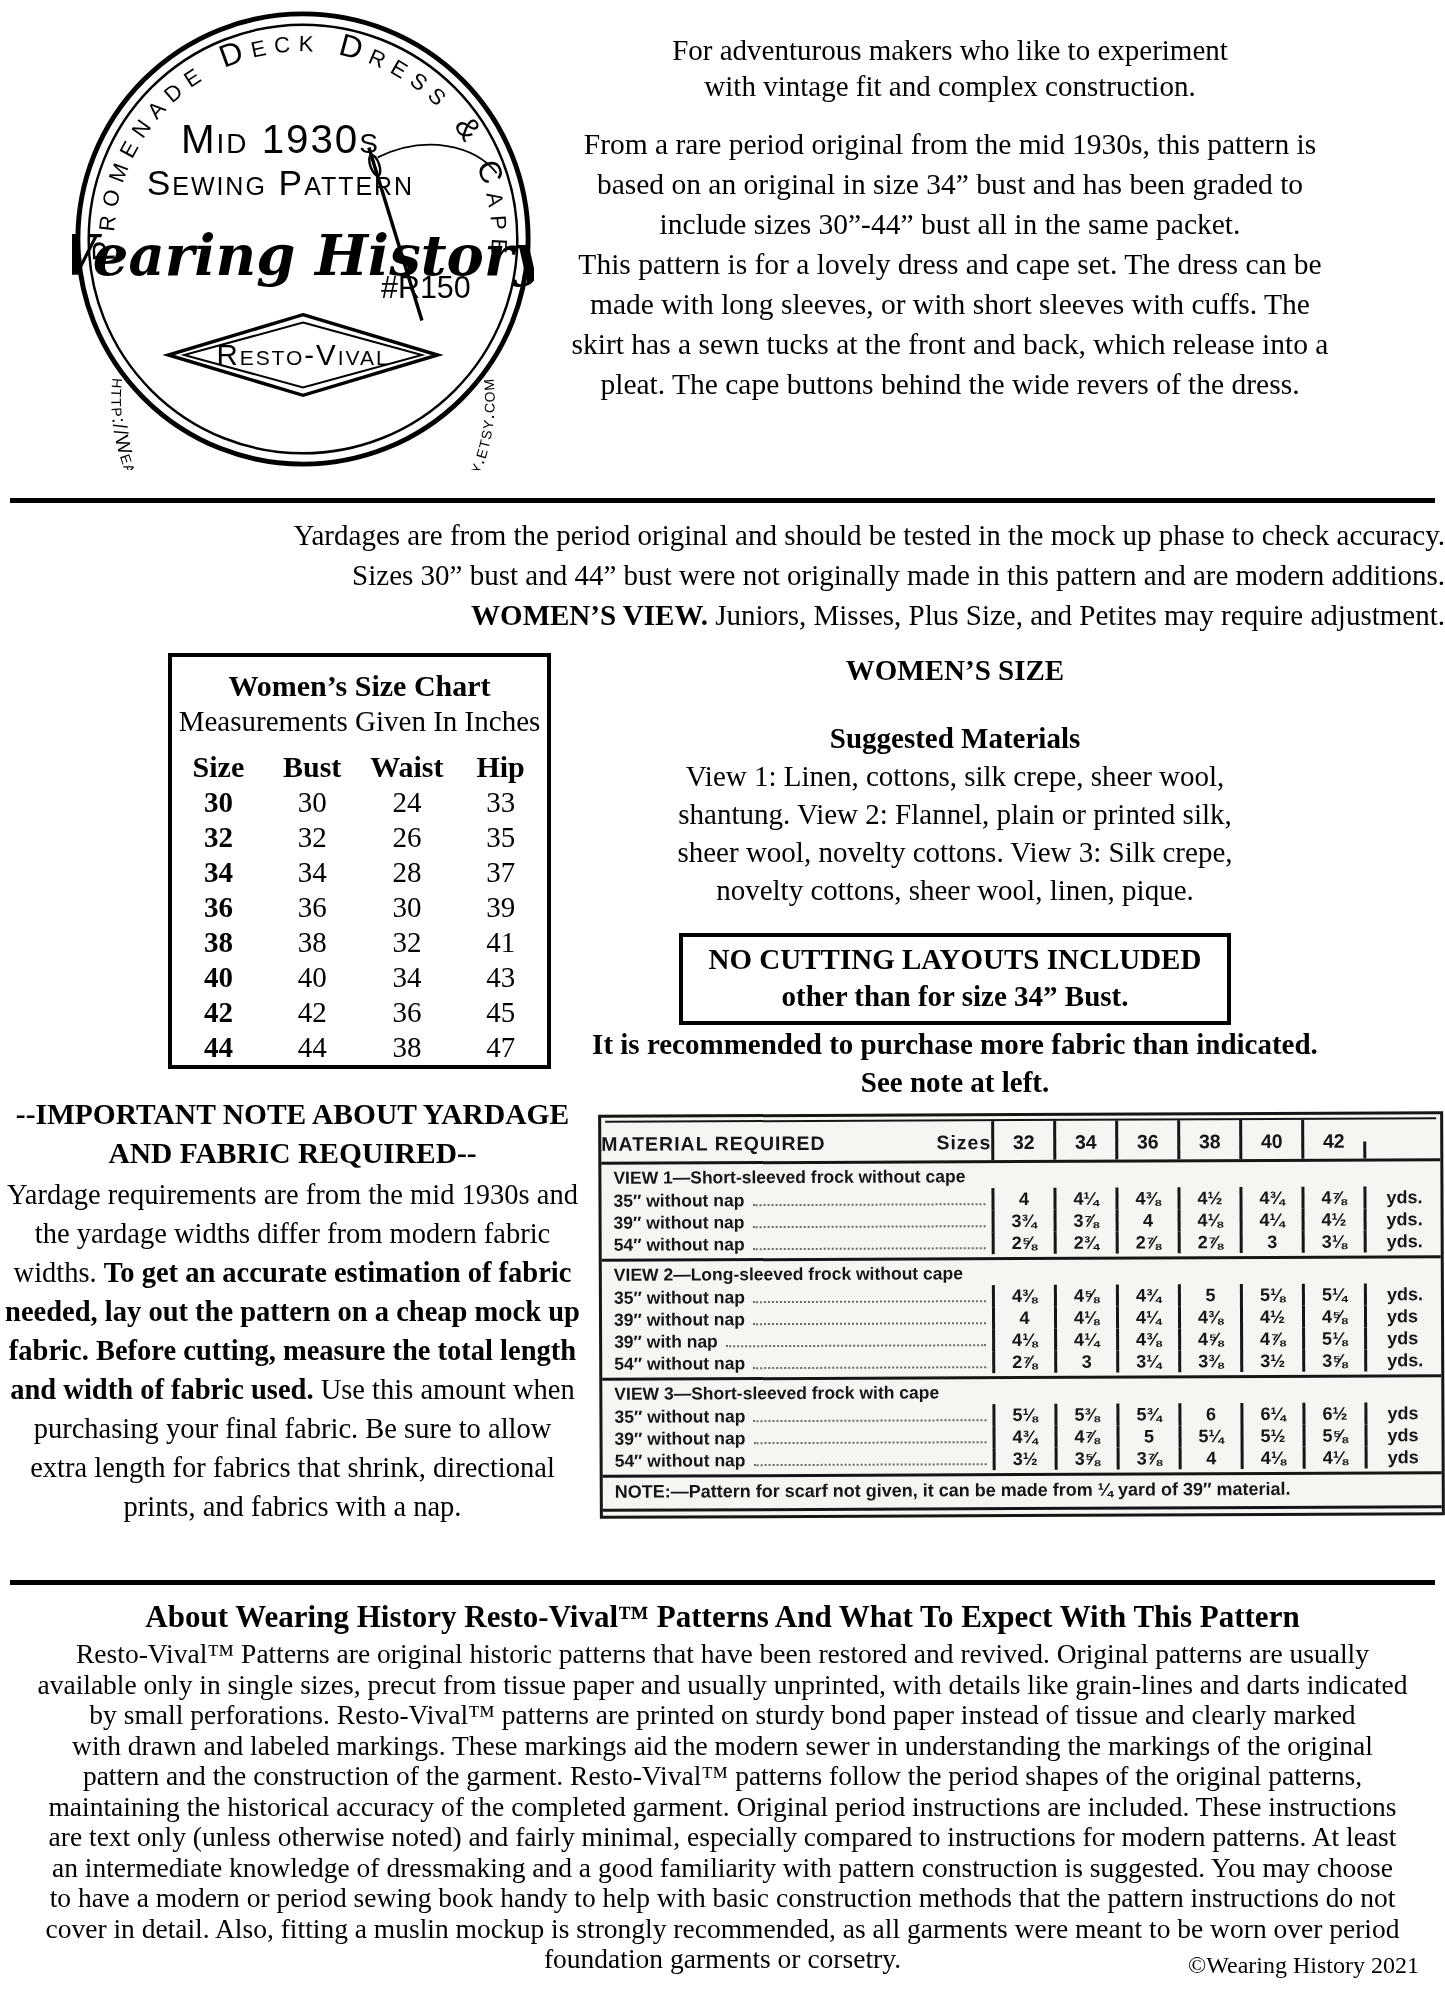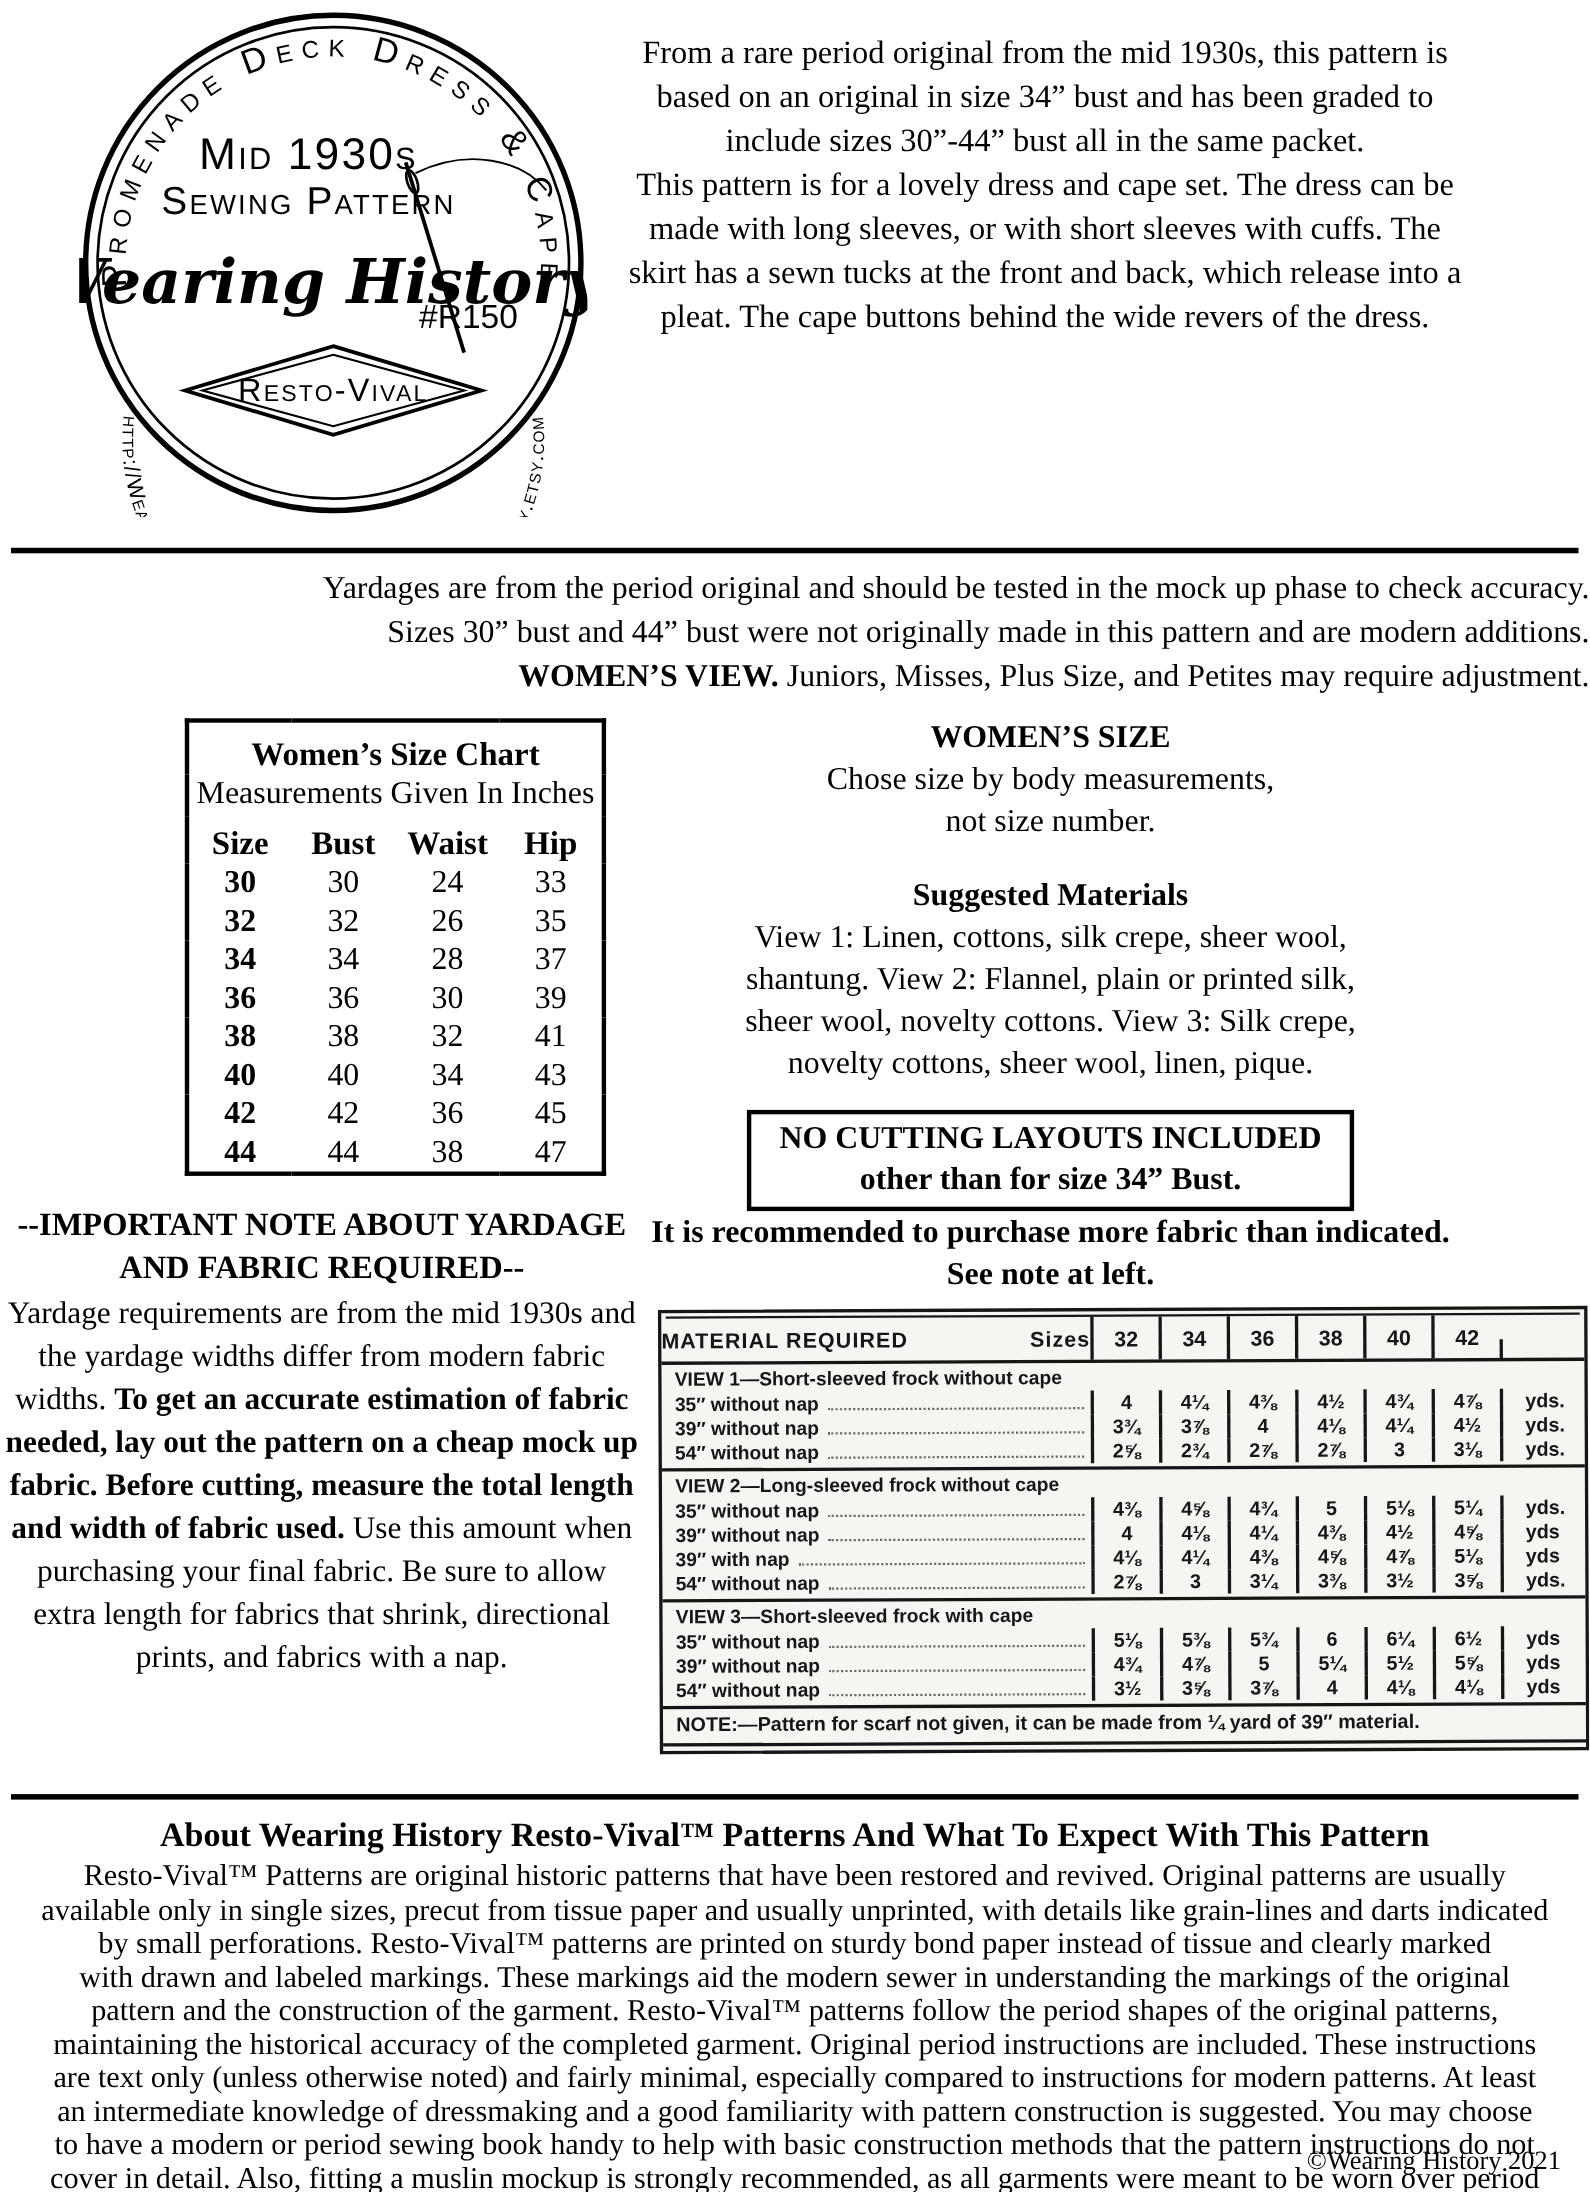--- a/index.html
+++ b/index.html
@@ -112,20 +112,22 @@
       <text class="rnum" x="360" y="295" text-anchor="middle">#R150</text>
       <g>
         <polygon points="235,312 372,353 235,394 98,353" fill="#fff" stroke="#000" stroke-width="3.5"></polygon>
         <polygon points="235,320 356,353 235,386 114,353" fill="none" stroke="#000" stroke-width="2"></polygon>
         <text class="sc banner" x="235" y="363" text-anchor="middle">Resto-Vival</text>
       </g>
       <text class="sc arcBot"><textPath href="#arcBotPath" startOffset="50%" text-anchor="middle">http://WearingHistoryPatterns.com  http://WearingHistory.etsy.com</textPath></text>
     </svg>
 
     <div class="top-right">
+      <p class="diff-sub">For adventurous makers who like to experiment
+with vintage fit and complex construction.</p>
       <p class="desc">From a rare period original from the mid 1930s, this pattern is
 based on an original in size 34” bust and has been graded to
 include sizes 30”-44” bust all in the same packet.
 This pattern is for a lovely dress and cape set.  The dress can be
 made with long sleeves, or with short sleeves with cuffs.  The
 skirt has a sewn tucks at the front and back, which release into a
 pleat.  The cape buttons behind the wide revers of the dress.</p>
     </div>
   </header>
 
@@ -210,22 +212,20 @@
       <div class="ynote">
         <h3>--IMPORTANT NOTE ABOUT YARDAGE
 AND FABRIC REQUIRED--</h3>
         <p><span>Yardage requirements are from the mid 1930s and the yardage widths differ from modern fabric widths.  </span><b>To get an accurate estimation of fabric needed, lay out the pattern on a cheap mock up fabric.  Before cutting, measure the total length and width of fabric used.</b><span>  Use this amount when purchasing your final fabric.  Be sure to allow extra length for fabrics that shrink, directional prints, and fabrics with a nap.</span></p>
       </div>
     </div>
 
     <div class="right">
       <div class="rtext">
         <p class="hd">WOMEN’S SIZE</p>
-        <p class="pre">Chose size by body measurements,
-not size number.</p>
         <div class="gap28"></div>
         <p class="hd">Suggested Materials</p>
         <p class="pre">View 1:  Linen, cottons, silk crepe, sheer wool,
 shantung.  View 2:  Flannel, plain or printed silk,
 sheer wool, novelty cottons.  View 3:  Silk crepe,
 novelty cottons, sheer wool, linen, pique.</p>
         <div class="gap14"></div>
         <div class="cutbox">
           <div>NO CUTTING LAYOUTS INCLUDED</div>
           <div>other than for size 34” Bust.</div>

